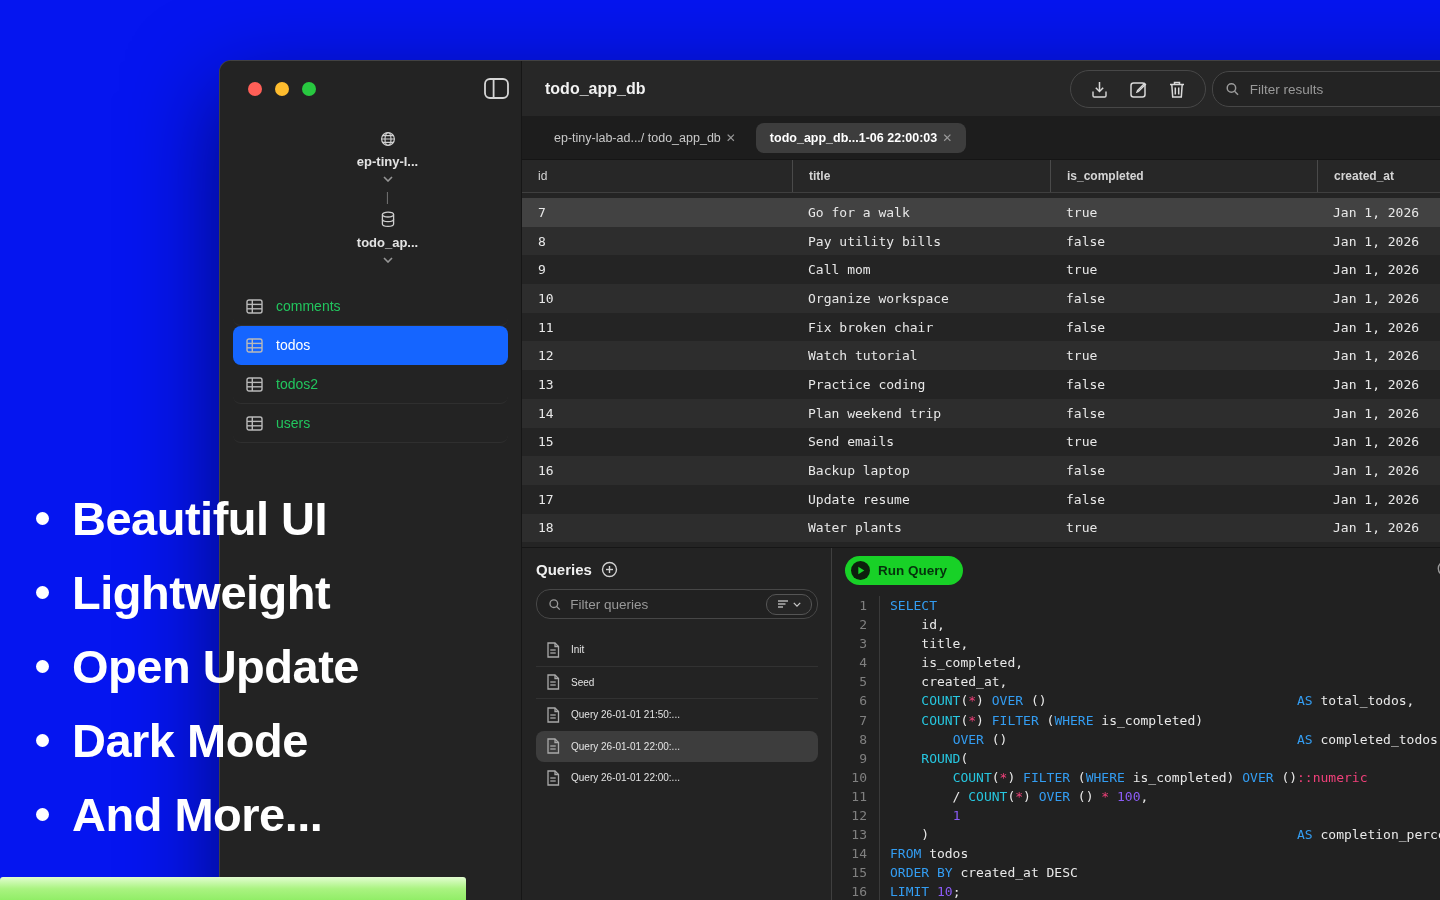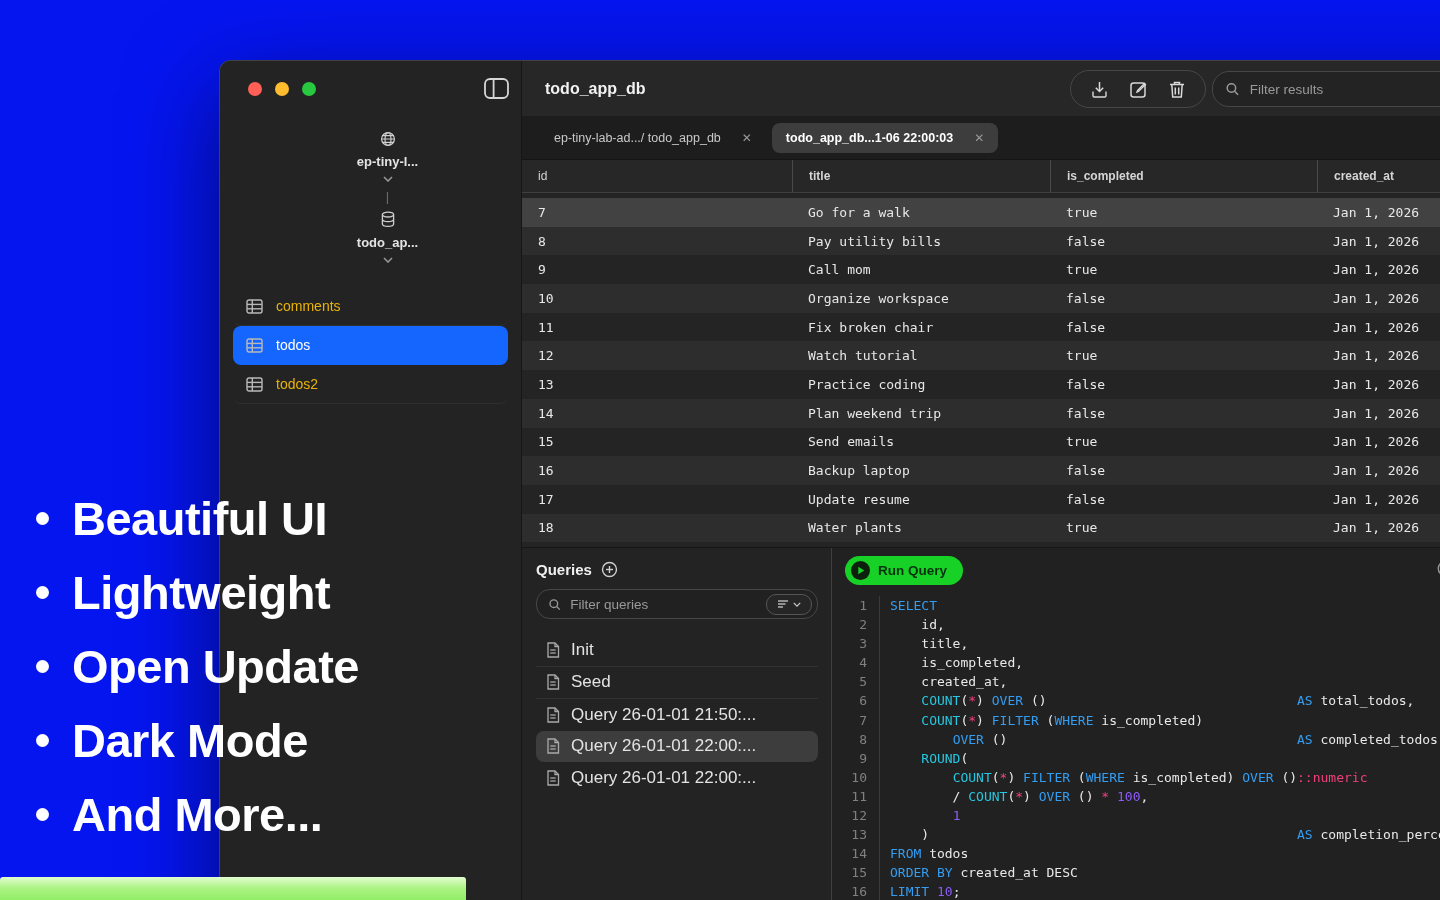--- a/index.html
+++ b/index.html
@@ -12,55 +12,55 @@
   
   .sidebar{flex:0 0 301px;width:301px;background:#232323;border-right:1px solid #161616;display:flex;flex-direction:column;}
   .traffic-row{height:56px;position:relative;display:flex;align-items:center;padding-left:28px;gap:13px;}
   .dot{width:14px;height:14px;border-radius:50%;display:inline-block;}
   .dot.red{background:#ff5f57;} .dot.yellow{background:#febc2e;} .dot.green{background:#28c840;}
   .sb-toggle{position:absolute;right:12px;top:17px;background:none;border:none;padding:0;cursor:pointer;}
   .conn-row{display:flex;align-items:center;gap:7px;margin:14px 0 0 34px;color:#e3e3e3;font-size:13px;font-weight:600;flex-direction:column;}
   .conn-sep{color:#6f6f6f;font-weight:400;margin:0 4px;}
   .chev{opacity:.75;}
   .table-list{margin-top:24px;padding:0 13px;}
-  .side-item{height:38px;display:flex;align-items:center;gap:13px;padding:0 13px;border-radius:8px;font-size:14px;font-weight:500;color:#eab308;border-bottom:1px solid rgba(255,255,255,.055);cursor:default;}
+  .side-item{height:38px;display:flex;align-items:center;gap:13px;padding:0 13px;border-radius:8px;font-size:14px;font-weight:500;color:#22c55e;border-bottom:1px solid rgba(255,255,255,.055);cursor:default;}
   .side-item.selected{background:#1565ff;color:#fff;border-bottom-color:transparent;}
 
   
   .main{flex:1;min-width:0;display:flex;flex-direction:column;background:#262626;}
   .main-header{height:55px;flex:0 0 55px;position:relative;display:flex;align-items:center;background:#272727;}
   .main-title{margin:0 0 0 23px;font-size:16px;font-weight:700;color:#f2f2f2;}
   .tool-pill{position:absolute;left:548px;top:9px;height:36px;border:1px solid #474747;border-radius:19px;display:flex;align-items:center;gap:20px;padding:0 19px;}
   .icon-btn{background:none;border:none;padding:0;display:flex;align-items:center;cursor:pointer;}
   .hdr-search{position:absolute;left:690px;top:10px;width:330px;height:34px;border:1px solid #474747;border-radius:17px;display:flex;align-items:center;padding:0 12px;gap:8px;background:#232323;}
   .hdr-search input,.q-search input{background:transparent;border:none;outline:none;color:#dcdcdc;font-size:13.5px;font-family:"Liberation Sans",sans-serif;width:100%;}
   .hdr-search input::placeholder,.q-search input::placeholder{color:#9a9a9a;}
 
   .tab-strip{height:43px;flex:0 0 43px;background:#1d1d1d;display:flex;align-items:center;gap:6px;padding-left:18px;border-bottom:1px solid #151515;}
-  .tab{display:flex;align-items:flex-start;gap:21px;font-size:12.5px;color:#c9c9c9;padding:8px 14px;border-radius:8px;cursor:default;white-space:nowrap;}
+  .tab{display:flex;align-items:flex-start;gap:5px;font-size:12.5px;color:#c9c9c9;padding:8px 14px;border-radius:8px;cursor:default;white-space:nowrap;}
   .tab.active{background:#3d3d3d;color:#fff;font-weight:700;}
   .tab .x{color:#9a9a9a;font-size:12px;font-weight:400;cursor:pointer;}
 
   .grid-header{height:32px;flex:0 0 32px;display:grid;grid-template-columns:270px 258px 267px 1fr;background:#272727;border-bottom:1px solid #3f3f3f;font-size:12px;color:#d5d5d5;font-weight:500;}
   .gh-cell{display:flex;align-items:center;padding-left:16px;height:100%;}
   .gh-cell + .gh-cell{border-left:1px solid #4a4a4a;font-weight:bold;}
   .grid-rows{height:349px;flex:0 0 349px;background:#242424;padding-top:5px;overflow:hidden;}
   .grid-row{display:grid;grid-template-columns:270px 258px 267px 1fr;height:28.7px;align-items:center;font-family:"DejaVu Sans Mono",monospace;font-size:13px;color:#e8e8e8;white-space:nowrap;}
   .grid-row.stripe{background:#2d2d2d;}
   .grid-row.hl{background:#424242;}
   .g-cell{padding-left:16px;overflow:hidden;}
 
   
   .bottom{flex:1;min-height:0;display:flex;border-top:1px solid #161616;background:#232323;}
   .queries-panel{flex:0 0 310px;width:310px;border-right:1px solid #3f3f3f;padding:13px 13px 0 14px;box-sizing:border-box;}
   .q-head{display:flex;align-items:flex-start;gap:9px;color:#f0f0f0;font-size:15px;font-weight:700;}
   .q-search{position:relative;margin-top:11px;height:28px;border:1px solid #474747;border-radius:14px;display:flex;align-items:center;gap:7px;padding:0 56px 0 11px;background:#212121;}
   .sort-pill{position:absolute;right:5px;top:3.5px;height:19px;width:44px;border:1px solid #555;border-radius:10px;display:flex;align-items:center;justify-content:center;gap:4px;background:#262626;cursor:pointer;}
   .q-list{margin-top:15px;}
-  .q-item{height:31.5px;display:flex;align-items:center;gap:11px;padding:0 10px;border-radius:8px;font-size:17px;color:#e3e3e3;cursor:default;}
+  .q-item{height:31.5px;display:flex;align-items:center;gap:11px;padding:0 10px;border-radius:8px;font-size:10px;color:#e3e3e3;cursor:default;}
   .q-item.selected{background:#3d3d3d;}
   .q-item.divided{border-bottom:1px solid rgba(255,255,255,.07);border-radius:8px 8px 0 0;}
 
   .editor-panel{flex:1;min-width:0;display:flex;flex-direction:column;background:#212121;}
   .run-bar{height:44px;flex:0 0 44px;position:relative;display:flex;align-items:center;padding-left:13px;}
   .run-btn{height:29px;border:none;border-radius:15px;background:#18d127;display:flex;align-items:center;gap:8px;padding:0 16px 0 6px;font-size:13.5px;font-weight:700;color:#05320c;font-family:"Liberation Sans",sans-serif;cursor:pointer;}
   .clock-partial{position:absolute;left:605px;top:12px;}
   .code{flex:1;display:flex;overflow:hidden;font-family:"DejaVu Sans Mono",monospace;font-size:13px;line-height:19.1px;padding-top:4px;}
   .gutter{flex:0 0 48px;width:48px;text-align:right;padding-right:12px;box-sizing:border-box;color:#808080;border-right:1px solid #3a3a3a;}
   .codelines{padding-left:10px;white-space:pre;min-width:0;overflow:hidden;}
@@ -138,20 +138,29 @@
 <span>todos</span>
           </div>
           <div class="side-item">
   <svg width="17" height="15" viewBox="0 0 17 15" fill="none" stroke="#b9b9b9" stroke-width="1.4">
     <rect x="1" y="1" width="15" height="13" rx="2"></rect>
               <line x1="1" y1="5.4" x2="16" y2="5.4"></line>
               <line x1="1" y1="9.8" x2="16" y2="9.8"></line>
               <line x1="6.3" y1="1" x2="6.3" y2="14"></line>
   </svg>
 <span>todos2</span>
+          </div>
+          <div class="side-item">
+  <svg width="17" height="15" viewBox="0 0 17 15" fill="none" stroke="#b9b9b9" stroke-width="1.4">
+    <rect x="1" y="1" width="15" height="13" rx="2"></rect>
+              <line x1="1" y1="5.4" x2="16" y2="5.4"></line>
+              <line x1="1" y1="9.8" x2="16" y2="9.8"></line>
+              <line x1="6.3" y1="1" x2="6.3" y2="14"></line>
+  </svg>
+<span>users</span>
           </div>
         </nav>
     </aside>
 
     <section class="main">
 
       <header class="main-header">
         <h1 class="main-title">todo_app_db</h1>
         <div class="tool-pill">
           <button class="icon-btn">

